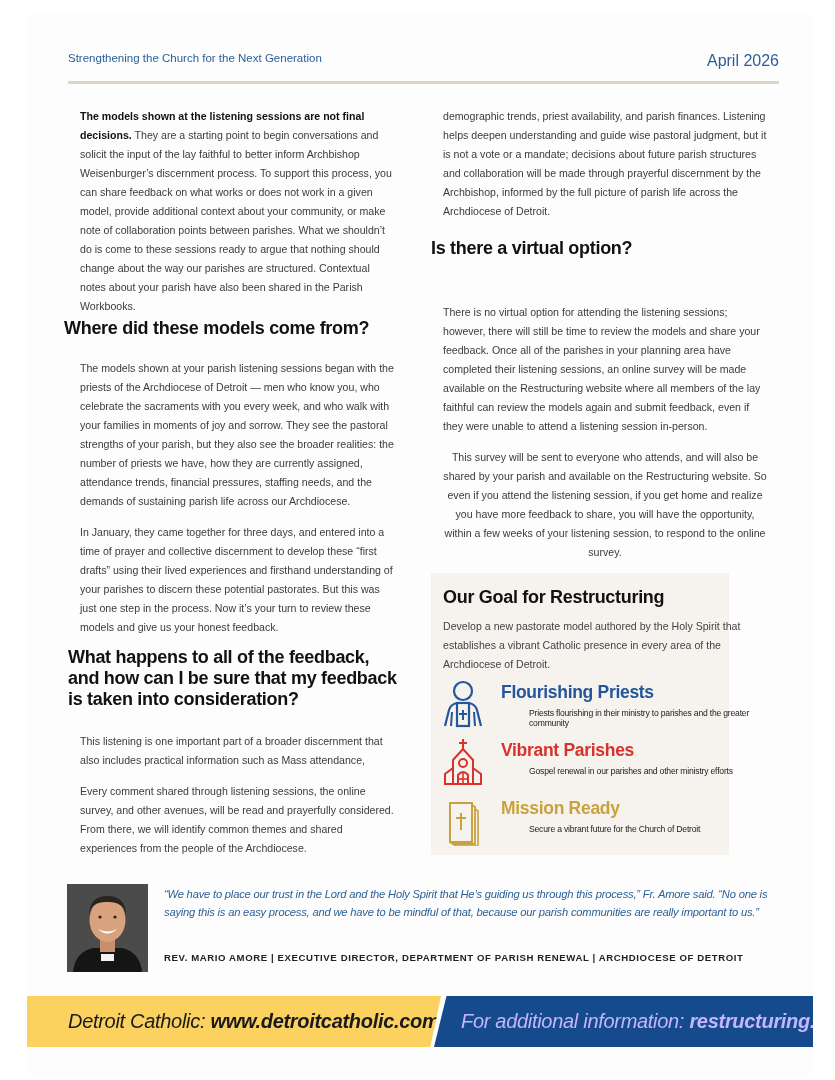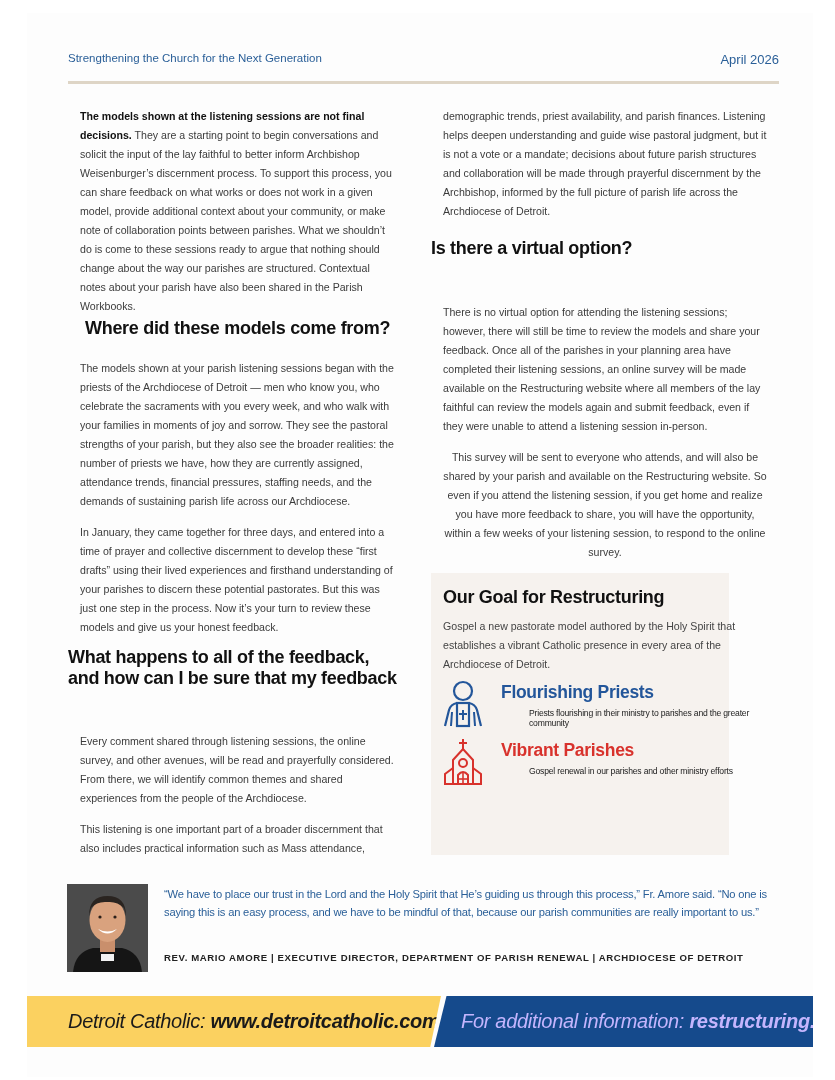--- a/index.html
+++ b/index.html
@@ -12,21 +12,21 @@
   .page {
     position: absolute; left: 27px; top: 13px; width: 786px; height: 1064px;
     background: #fdfdfd;
   }
   .header-left {
     position: absolute; left: 68px; top: 52px;
     font-size: 11.5px; color: #2a5f98;
   }
   .header-right {
     position: absolute; right: 56px; top: 52px;
-    font-size: 13px; color: #2a5f98;
+    font-size: 16px; color: #2a5f98;
   }
   .header-rule {
     position: absolute; left: 68px; top: 81px; width: 711px; height: 3px;
     background: #ded5c6;
   }
   .col {
     position: absolute; font-size: 10.6px; line-height: 19px; color: #3b3b3b;
   }
   .col p { margin: 12px; }
   .col-left { left: 68px; top: 95px; width: 338px; }
@@ -61,21 +61,21 @@
     letter-spacing: -0.2px;
     padding-left: 28px;
   }
 
   .quote-photo {
     position: absolute; left: 67px; top: 884px; width: 81px; height: 88px;
     background: #4a4a4a; overflow: hidden;
   }
   .quote-text {
     position: absolute; left: 164px; top: 885px; width: 620px;
-    font-size: 11.2px; line-height: 18px; color: #2a5f98;
+    font-style: italic; font-size: 11.2px; line-height: 18px; color: #2a5f98;
     letter-spacing: -0.2px;
   }
   .quote-attr {
     position: absolute; left: 164px; top: 952px;
     font-size: 9.6px; font-weight: 700; color: #222; letter-spacing: 0.6px;
   }
 
   .banner { position: absolute; top: 996px; height: 51px; }
   .banner-yellow {
     left: 27px; width: 414px; background: #fbd160;
@@ -101,50 +101,51 @@
 <div class="header-left">Strengthening the Church for the Next Generation</div>
 <div class="header-right">April 2026</div>
 <div class="header-rule"></div>
 
 <div class="col col-left">
   <p>
     <span class="lead-bold">The models shown at the listening sessions are not final decisions.</span><span> They are a starting point to begin conversations and solicit the input of the lay faithful to better inform Archbishop Weisenburger’s discernment process. To support this process, you can share feedback on what works or does not work in a given model, provide additional context about your community, or make note of collaboration points between parishes. What we shouldn’t do is come to these sessions ready to argue that nothing should change about the way our parishes are structured. Contextual notes about your parish have also been shared in the Parish Workbooks.</span>
   </p>
 </div>
 
-<h2 class="abs" style="left:85px; top:318px;">Where did these models come from?</h2>
+<h2 class="abs" style="left:64px; top:318px;">Where did these models come from?</h2>
 <div class="col" style="left:68px; top:347px; width:338px;">
   <p>The models shown at your parish listening sessions began with the priests of the Archdiocese of Detroit — men who know you, who celebrate the sacraments with you every week, and who walk with your families in moments of joy and sorrow. They see the pastoral strengths of your parish, but they also see the broader realities: the number of priests we have, how they are currently assigned, attendance trends, financial pressures, staffing needs, and the demands of sustaining parish life across our Archdiocese.</p>
   <p>In January, they came together for three days, and entered into a time of prayer and collective discernment to develop these “first drafts” using their lived experiences and firsthand understanding of your parishes to discern these potential pastorates. But this was just one step in the process. Now it’s your turn to review these models and give us your honest feedback.</p>
 </div>
 
 <div class="abs" style="left:68px; top:647px;">
   <h2>What happens to all of the feedback,</h2>
   <h2>and how can I be sure that my feedback</h2>
+  <h2>is taken into consideration?</h2>
 </div>
 <div class="col" style="left:68px; top:720px; width:338px;">
+  <p style="margin-top:12px;">This listening is one important part of a broader discernment that also includes practical information such as Mass attendance,</p>
   <p>Every comment shared through listening sessions, the online survey, and other avenues, will be read and prayerfully considered. From there, we will identify common themes and shared experiences from the people of the Archdiocese.</p>
-  <p style="margin-top:12px;">This listening is one important part of a broader discernment that also includes practical information such as Mass attendance,</p>
 </div>
 
 <div class="col col-right">
   <p>demographic trends, priest availability, and parish finances. Listening helps deepen understanding and guide wise pastoral judgment, but it is not a vote or a mandate; decisions about future parish structures and collaboration will be made through prayerful discernment by the Archbishop, informed by the full picture of parish life across the Archdiocese of Detroit.</p>
 </div>
 
 <div class="abs" style="left:431px; top:238px;">
   <h2>Is there a virtual option?</h2>
 </div>
 <div class="col" style="left:431px; top:291px; width:348px;">
   <p>There is no virtual option for attending the listening sessions; however, there will still be time to review the models and share your feedback. Once all of the parishes in your planning area have completed their listening sessions, an online survey will be made available on the Restructuring website where all members of the lay faithful can review the models again and submit feedback, even if they were unable to attend a listening session in-person.</p>
   <p style="margin-top:12px;text-align:center;">This survey will be sent to everyone who attends, and will also be shared by your parish and available on the Restructuring website. So even if you attend the listening session, if you get home and realize you have more feedback to share, you will have the opportunity, within a few weeks of your listening session, to respond to the online survey.</p>
 </div>
 
 <div class="goal-box">
   <div class="goal-title">Our Goal for Restructuring</div>
-  <div class="goal-desc">Gospel a new pastorate model authored by the Holy Spirit that establishes a vibrant Catholic presence in every area of the Archdiocese of Detroit.</div>
+  <div class="goal-desc">Develop a new pastorate model authored by the Holy Spirit that establishes a vibrant Catholic presence in every area of the Archdiocese of Detroit.</div>
 
   <div class="pillar" style="top:107px;">
     <span class="icon">
       <svg width="44" height="50" viewBox="0 0 44 50">
         <circle cx="22" cy="11" r="9" fill="none" stroke="#23569a" stroke-width="2.2"></circle>
         <path d="M4 46 L8 30 Q10 24 16 23 L28 23 Q34 24 36 30 L40 46" fill="none" stroke="#23569a" stroke-width="2.2"></path>
         <rect x="16" y="23" width="12" height="23" fill="none" stroke="#23569a" stroke-width="2.2"></rect>
         <line x1="22" y1="30" x2="22" y2="40" stroke="#23569a" stroke-width="2"></line>
         <line x1="18" y1="34" x2="26" y2="34" stroke="#23569a" stroke-width="2"></line>
         <line x1="11" y1="32" x2="10" y2="46" stroke="#23569a" stroke-width="2"></line>
@@ -165,20 +166,33 @@
         <circle cx="22" cy="25" r="4" fill="none" stroke="#d8322c" stroke-width="2"></circle>
         <path d="M17 46 L17 37 Q22 31 27 37 L27 46" fill="none" stroke="#d8322c" stroke-width="2"></path>
         <line x1="22" y1="34" x2="22" y2="46" stroke="#d8322c" stroke-width="1.6"></line>
         <line x1="17" y1="41" x2="27" y2="41" stroke="#d8322c" stroke-width="1.6"></line>
       </svg>
     </span>
     <div class="ptitle" style="color:#d8322c;">Vibrant Parishes</div>
     <div class="pdesc">Gospel renewal in our parishes and other ministry efforts</div>
   </div>
 
+  <div class="pillar" style="top:223px;">
+    <span class="icon">
+      <svg width="44" height="50" viewBox="0 0 44 50">
+        <path d="M9 7 L31 7 L31 46 L9 46 Z" fill="none" stroke="#c9a23f" stroke-width="2"></path>
+        <path d="M31 9 L34 11 L34 48 L12 48 L9 46" fill="none" stroke="#c9a23f" stroke-width="1.8"></path>
+        <path d="M34 13 L37 15 L37 50 L15 50 L12 48" fill="none" stroke="#c9a23f" stroke-width="1.6"></path>
+        <line x1="20" y1="17" x2="20" y2="34" stroke="#c9a23f" stroke-width="2"></line>
+        <line x1="15" y1="22" x2="25" y2="22" stroke="#c9a23f" stroke-width="2"></line>
+      </svg>
+    </span>
+    <div class="ptitle" style="color:#c9a23f;">Mission Ready</div>
+    <div class="pdesc">Secure a vibrant future for the Church of Detroit</div>
+  </div>
 </div>
 
 <div class="quote-photo">
   <svg width="81" height="88" viewBox="0 0 81 88">
     <rect width="81" height="88" fill="#4b4b4b"></rect>
     <path d="M6 88 Q8 68 26 64 L55 64 Q73 68 75 88 Z" fill="#151515"></path>
     <rect x="34" y="70" width="13" height="7" fill="#f2f2f2"></rect>
     <rect x="33" y="52" width="15" height="16" fill="#c98f6c"></rect>
     <ellipse cx="40.5" cy="36" rx="18" ry="22" fill="#d9a27e"></ellipse>
     <path d="M22 32 Q22 12 40.5 12 Q59 12 59 32 L57 24 Q50 17 40.5 18 Q30 17 24 24 Z" fill="#2a2420"></path>

